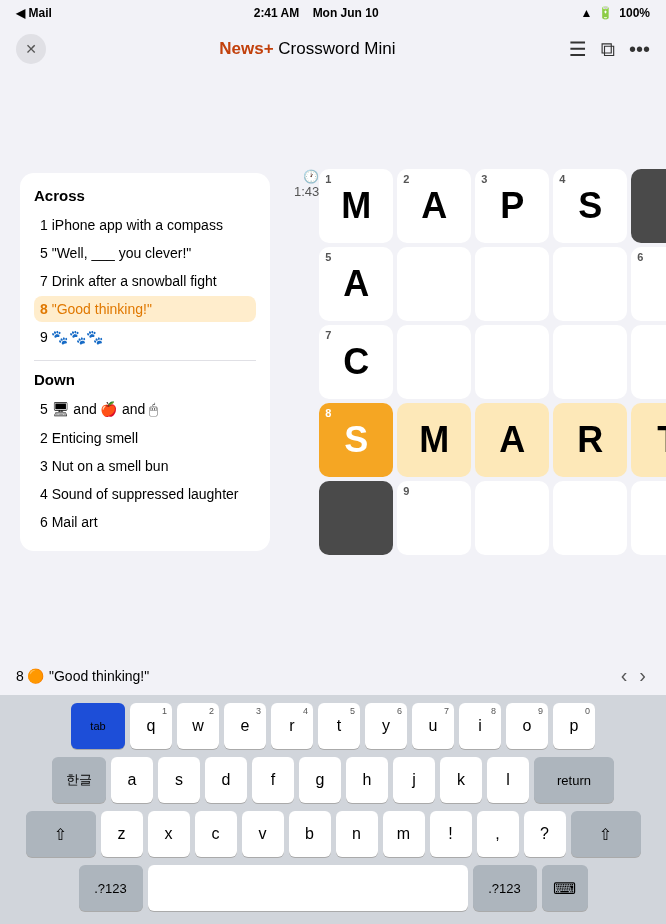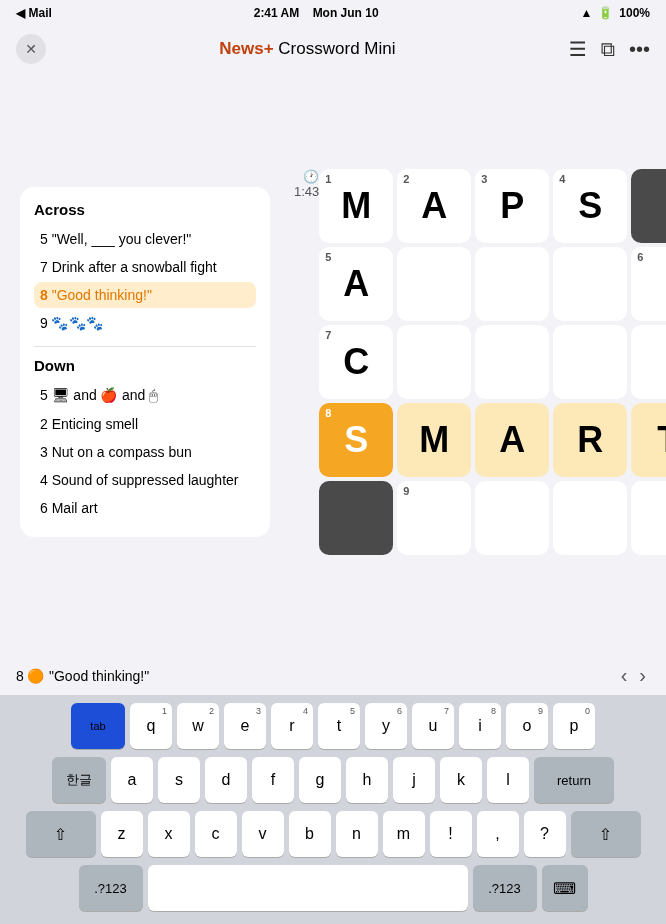--- a/index.html
+++ b/index.html
@@ -248,20 +248,23 @@
     <span class="nav-icon">⧉</span>
     <span class="nav-icon">•••</span>
   </div>
 </div>
 
 <div class="main-content">
 
   <div class="clues-panel">
     <div class="clue-section-title">Across</div>
     <div class="clue-item">
+      <span>1 </span><span>iPhone app with a compass</span>
+    </div>
+    <div class="clue-item">
       <span>5 </span><span>"Well, ___ you clever!"</span>
     </div>
     <div class="clue-item">
       <span>7 </span><span>Drink after a snowball fight</span>
     </div>
     <div class="clue-item active">
       <span style="color:#e07800;font-weight:700;">8 </span><span style="color:#e07800;">"Good thinking!"</span>
     </div>
     <div class="clue-item">
       <span>9 🐾🐾🐾</span>
@@ -270,21 +273,21 @@
     <div class="clue-divider"></div>
 
     <div class="clue-section-title">Down</div>
     <div class="clue-item">
       <span>5 🖥 and 🍎 and 🖱</span>
     </div>
     <div class="clue-item">
       <span>2 </span><span>Enticing smell</span>
     </div>
     <div class="clue-item">
-      <span>3 </span><span>Nut on a compass bun</span>
+      <span>3 </span><span>Nut on a smell bun</span>
     </div>
     <div class="clue-item">
       <span>4 </span><span>Sound of suppressed laughter</span>
     </div>
     <div class="clue-item">
       <span>6 </span><span>Mail art</span>
     </div>
   </div>
 
   <div class="grid-area">

